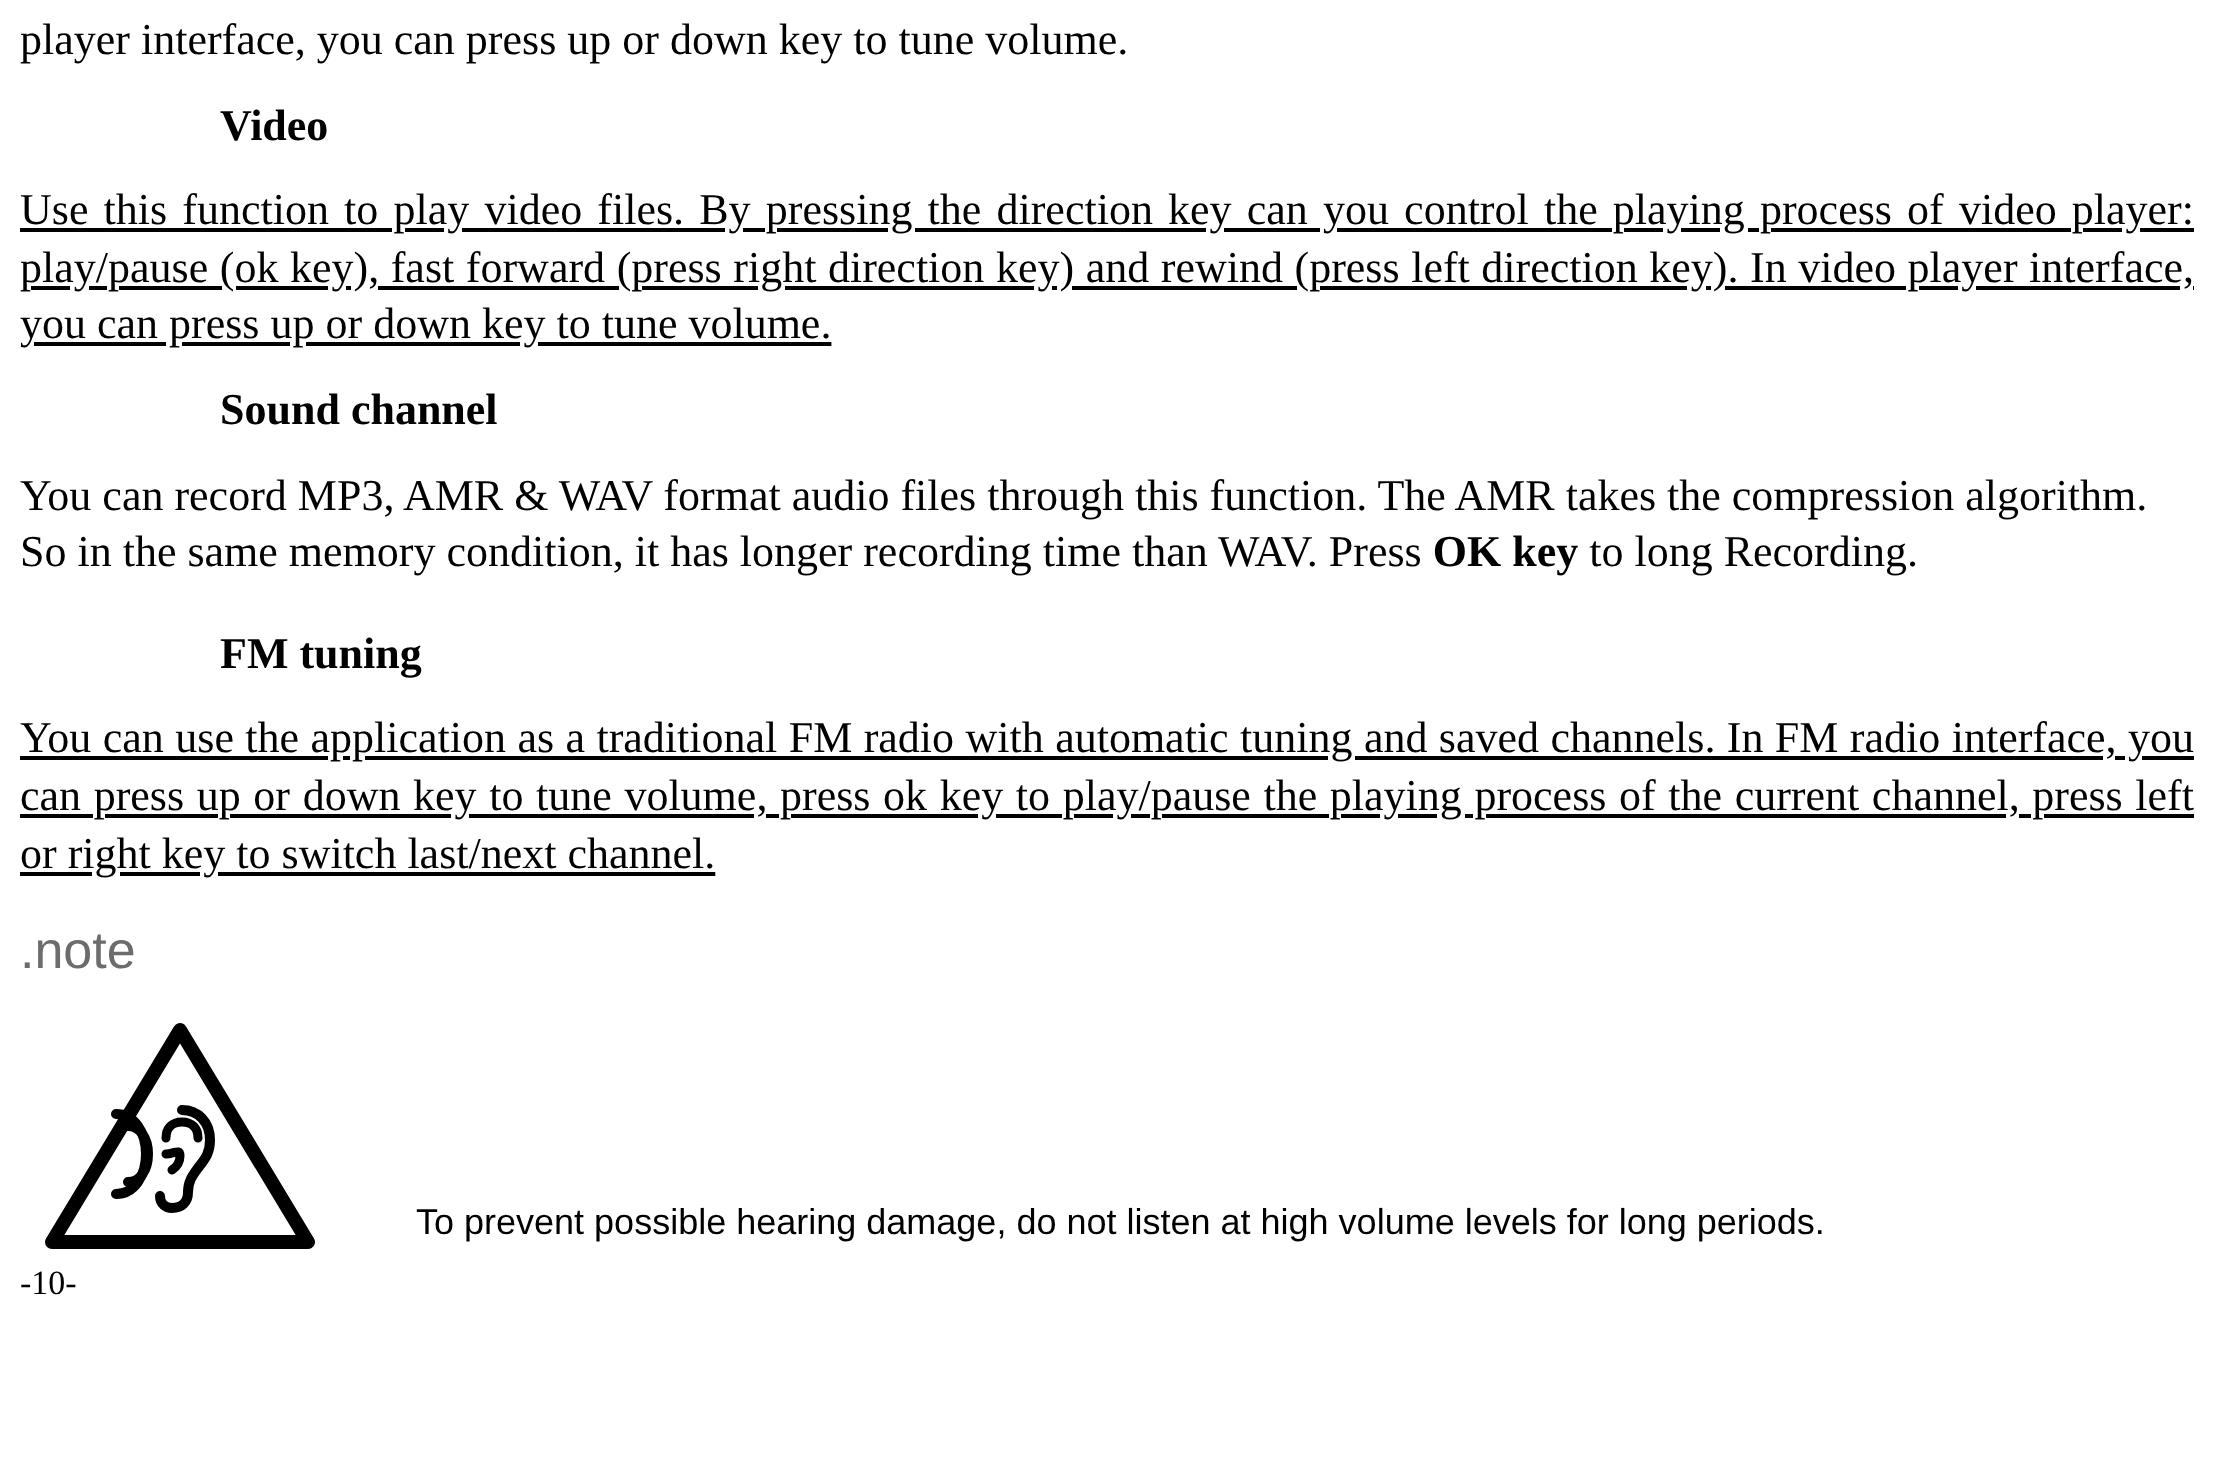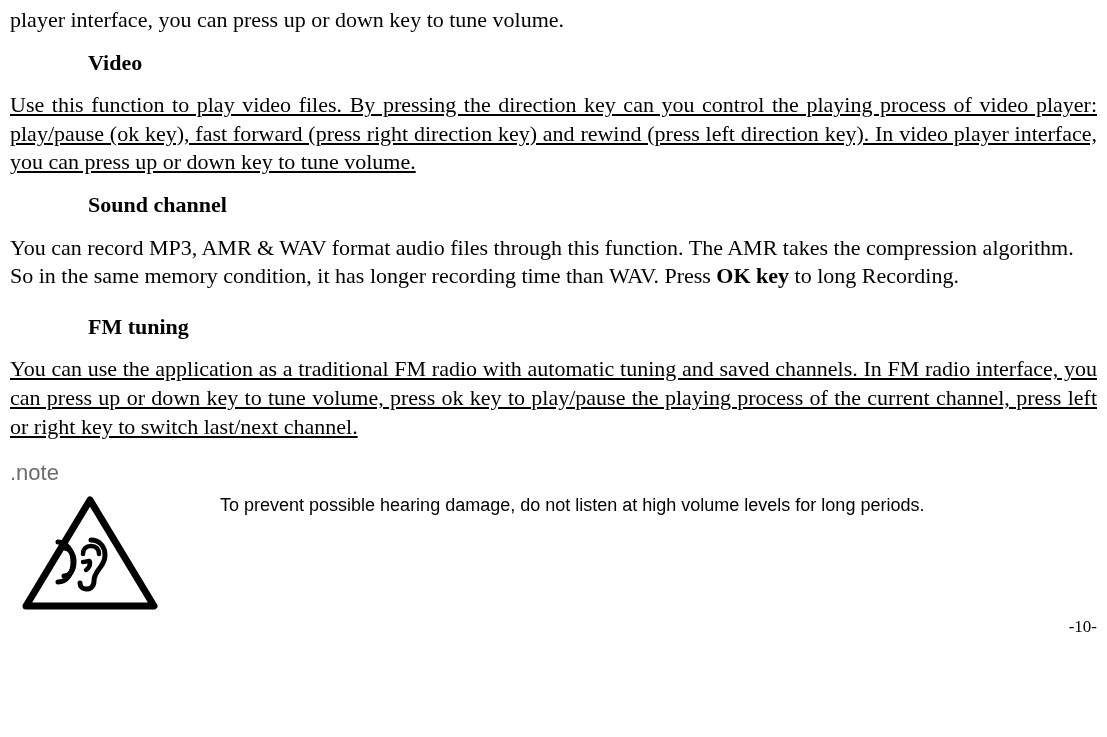--- a/index.html
+++ b/index.html
@@ -18,54 +18,53 @@
     }
     .para {
       margin-bottom: 14px;
     }
     .justify {
       text-align: justify;
       text-decoration: underline;
     }
     .heading {
       font-weight: bold;
-      margin-left: 78px;
+      margin-left: 100px;
       margin-bottom: 14px;
       margin-top: 4px;
     }
     .bold {
       font-weight: bold;
     }
     .note-label {
       font-family: Arial, Helvetica, sans-serif;
       color: #6C6C6C;
-      font-size: 22px;
+      font-size: 26px;
       margin-top: 18px;
-      margin-bottom: 6px;
+      margin-bottom: 16px;
     }
     .note-row {
       display: flex;
-      align-items: flex-start;
+      align-items: flex-end;
       margin-left: 10px;
-      gap: 12px;
     }
     .warning-icon {
       width: 140px;
       height: 118px;
       flex-shrink: 0;
     }
     .warning-text {
       font-family: Arial, Helvetica, sans-serif;
       font-size: 18px;
       margin-left: 48px;
       padding-bottom: 4px;
       white-space: nowrap;
     }
     .page-num {
-      text-align: right;
+      text-align: left;
       font-size: 17px;
       font-family: 'Times New Roman', Times, serif;
       margin-top: 4px;
     }
     .spacer-sm {
       height: 4px;
     }
   </style>
 </head>
 <body>

